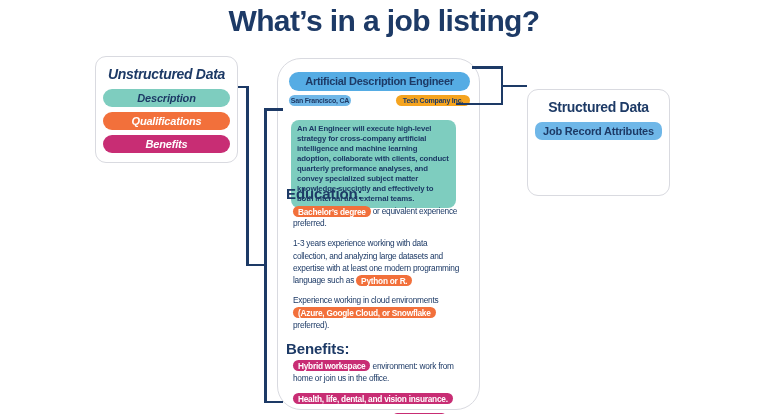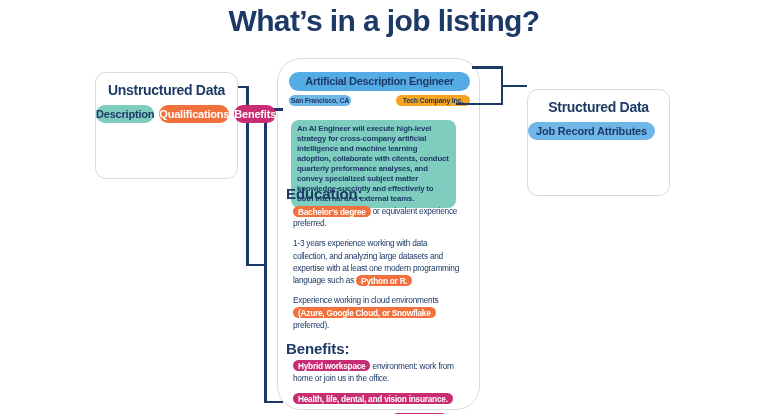--- a/index.html
+++ b/index.html
@@ -7,34 +7,34 @@
               font-family:"Liberation Sans", sans-serif; }
   #canvas { position:relative; width:768px; height:414px; background:#fff; }
 
   
   .page-title { position:absolute; left:0; top:4px; width:768px; text-align:center;
     font-size:30px; font-weight:800; letter-spacing:-0.6px; color:var(--navy); }
 
   
   .side-panel { position:absolute; width:143px; height:107px; background:#fff;
     border:1.5px solid var(--border); border-radius:11px; z-index:6; }
-  #left-panel  { left:95px;  top:72px; }
+  #left-panel  { left:95px;  top:56px;font-style:italic; }
   #right-panel { left:527px; top:89px; }
   .panel-title { margin-top:9px; text-align:center; font-size:14px; font-weight:800;
     letter-spacing:-0.3px; color:var(--navy); }
-  .pill-stack { margin-top:7px; display:flex; flex-direction:row; align-items:center; gap:5px; }
+  .pill-stack { margin-top:7px; display:flex; flex-direction:column; align-items:center; gap:5px; }
   .pill { width:127px; height:18px; line-height:18px; border-radius:9px; text-align:center;
     font-size:11px; font-weight:700; letter-spacing:-0.2px; }
 
   
   .c-teal    { background:var(--teal);    color:var(--navy); }
   .c-orange  { background:var(--orange);  color:#ffffff; }
   .c-magenta { background:var(--magenta); color:#ffffff; }
   .c-amber   { background:var(--amber);   color:var(--navy); }
-  .c-blue    { background:var(--lightblue); color:var(--navy); }
+  .c-blue    { background:var(--lightblue); color:var(--navy);border-radius:7px; }
 
   
   .line { position:absolute; background:var(--navy); z-index:5; }
 
   
   #job-card { position:absolute; left:277px; top:58px; width:203px; height:352px;
     background:#fff; border:1.5px solid var(--border); border-radius:24px; z-index:4; }
   .job-title-pill { position:absolute; left:11px; top:13px; width:181px; height:19px;
     line-height:19px; border-radius:9.5px; background:var(--blue); color:var(--navy);
     text-align:center; font-size:11px; font-weight:800; letter-spacing:-0.3px; z-index:7; }

